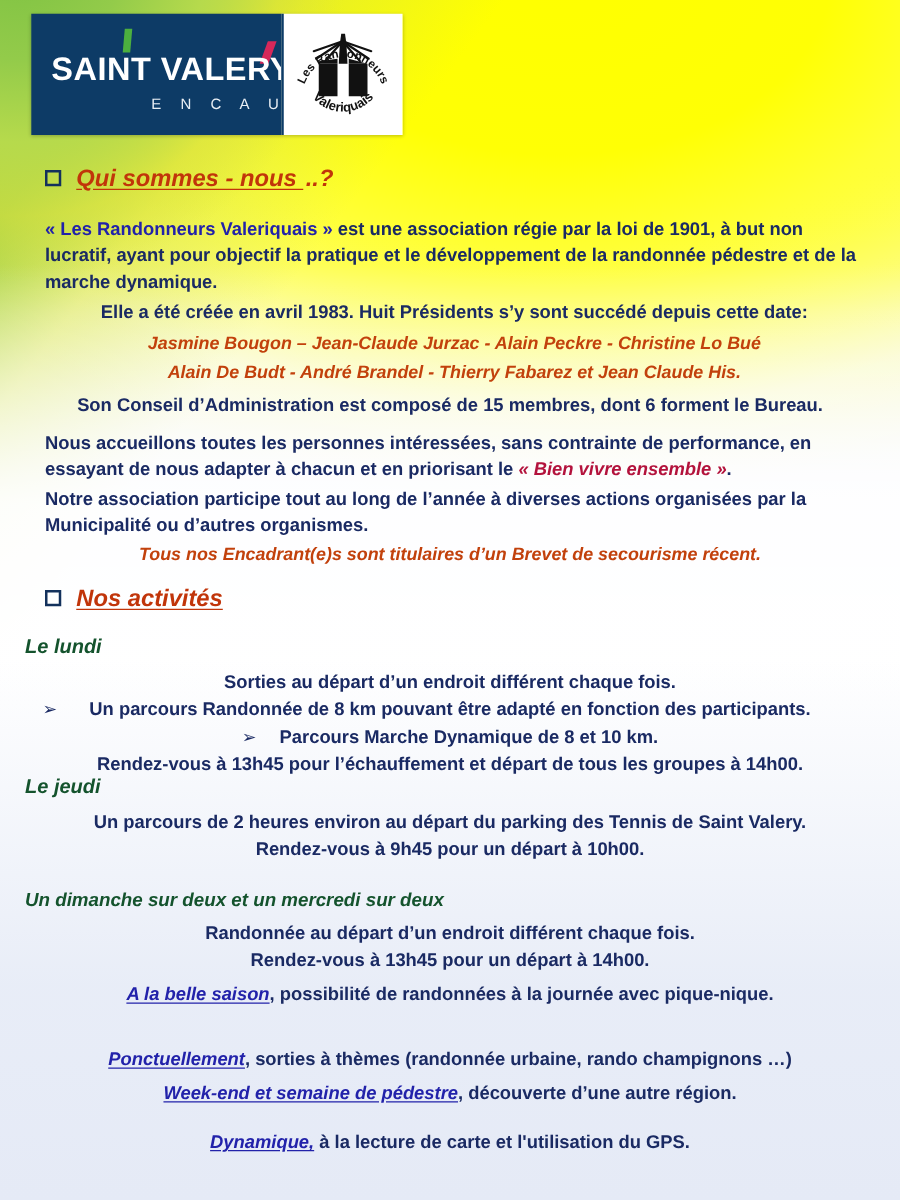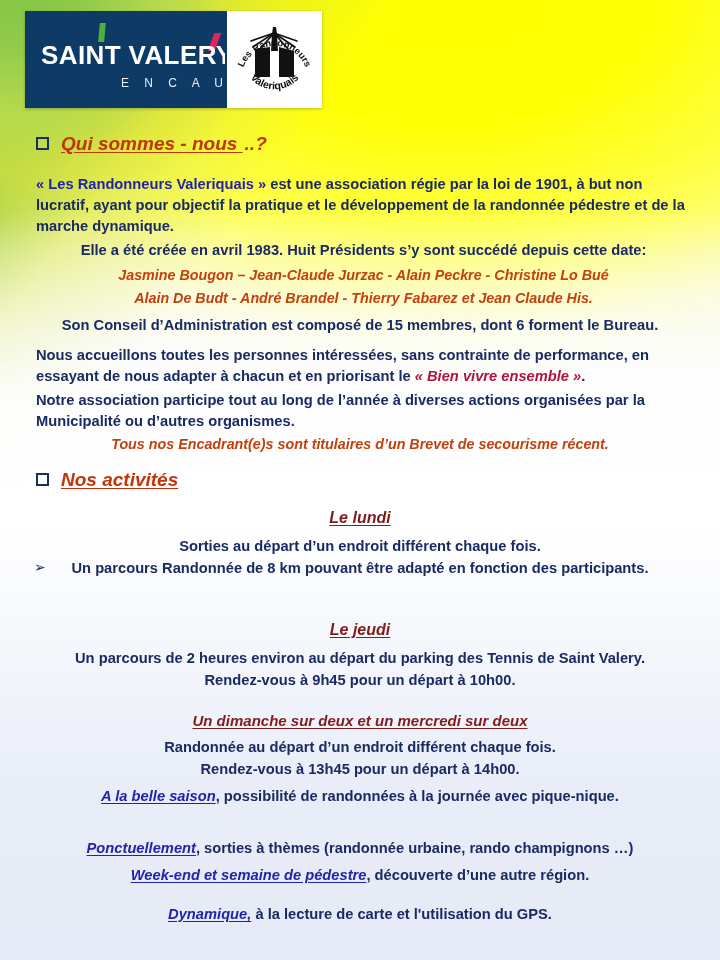--- a/index.html
+++ b/index.html
@@ -175,27 +175,26 @@
   .red-italic {
     color: #c2410c;
     font-weight: bold;
     font-style: italic;
     font-size: 14.3px;
     line-height: 1.45;
   }
   .center { text-align: center; }
 
   .blue-head {
-    color: #7f1d1d;
+    color: #14532d;
     font-weight: bold;
     font-style: italic;
     font-size: 16px;
-    text-decoration: underline;
     text-underline-offset: 2px;
-    text-align: center;
+    text-align: left;
   }
   .blue-head-sm {
     font-size: 15px;
   }
   .arrow {
     color: #1a2a63;
     font-weight: normal;
     font-size: 14px;
   }
   .u-ital {
@@ -287,21 +286,26 @@
   </div>
 
   <div class="abs blue-head" style="left:20px; top:509px; width:680px;">Le lundi</div>
   <div class="abs para center" style="left:20px; top:536px; width:680px;">Sorties au départ d’un endroit différent chaque fois.</div>
 
   <div class="abs" style="left:20px; top:558px; width:680px; text-align:center;">
     <span class="arrow" style="position:absolute; left:14px; top:1px;">➢</span>
     <span class="para">Un parcours Randonnée de 8 km pouvant être adapté en fonction des participants.</span>
   </div>
 
-
+  <div class="abs" style="left:20px; top:580px; width:680px; text-align:center;">
+    <span class="arrow" style="position:relative; top:0px; margin-right:14px;">➢</span>
+    <span class="para">Parcours Marche Dynamique de 8 et 10 km.</span>
+  </div>
+
+  <div class="abs para center" style="left:20px; top:602px; width:680px;">Rendez-vous à 13h45 pour l’échauffement et départ de tous les groupes à 14h00.</div>
 
   <div class="abs blue-head" style="left:20px; top:621px; width:680px;">Le jeudi</div>
   <div class="abs para center" style="left:20px; top:648px; width:680px;">Un parcours de 2 heures environ au départ du parking des Tennis de Saint Valery.</div>
   <div class="abs para center" style="left:20px; top:670px; width:680px;">Rendez-vous à 9h45 pour un départ à 10h00.</div>
 
   <div class="abs blue-head blue-head-sm" style="left:20px; top:712px; width:680px;">Un dimanche sur deux et un mercredi sur deux</div>
   <div class="abs para center" style="left:20px; top:737px; width:680px;">Randonnée au départ d’un endroit différent chaque fois.</div>
   <div class="abs para center" style="left:20px; top:759px; width:680px;">Rendez-vous à 13h45 pour un départ à 14h00.</div>
 
   <div class="abs para center" style="left:20px; top:786px; width:680px;">

